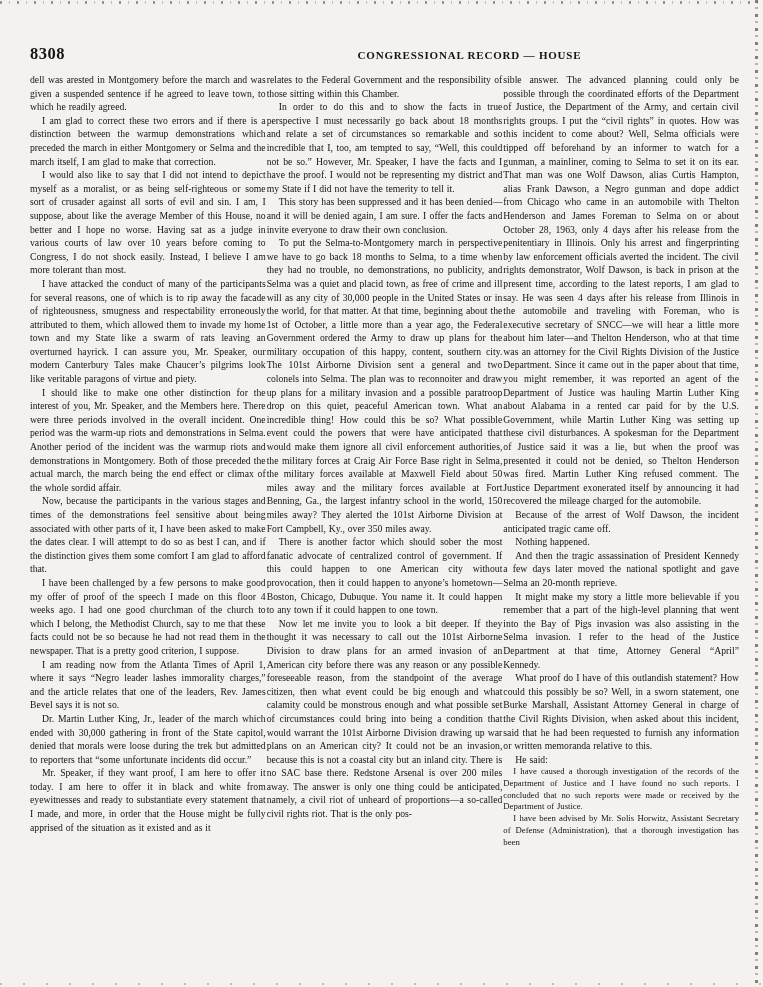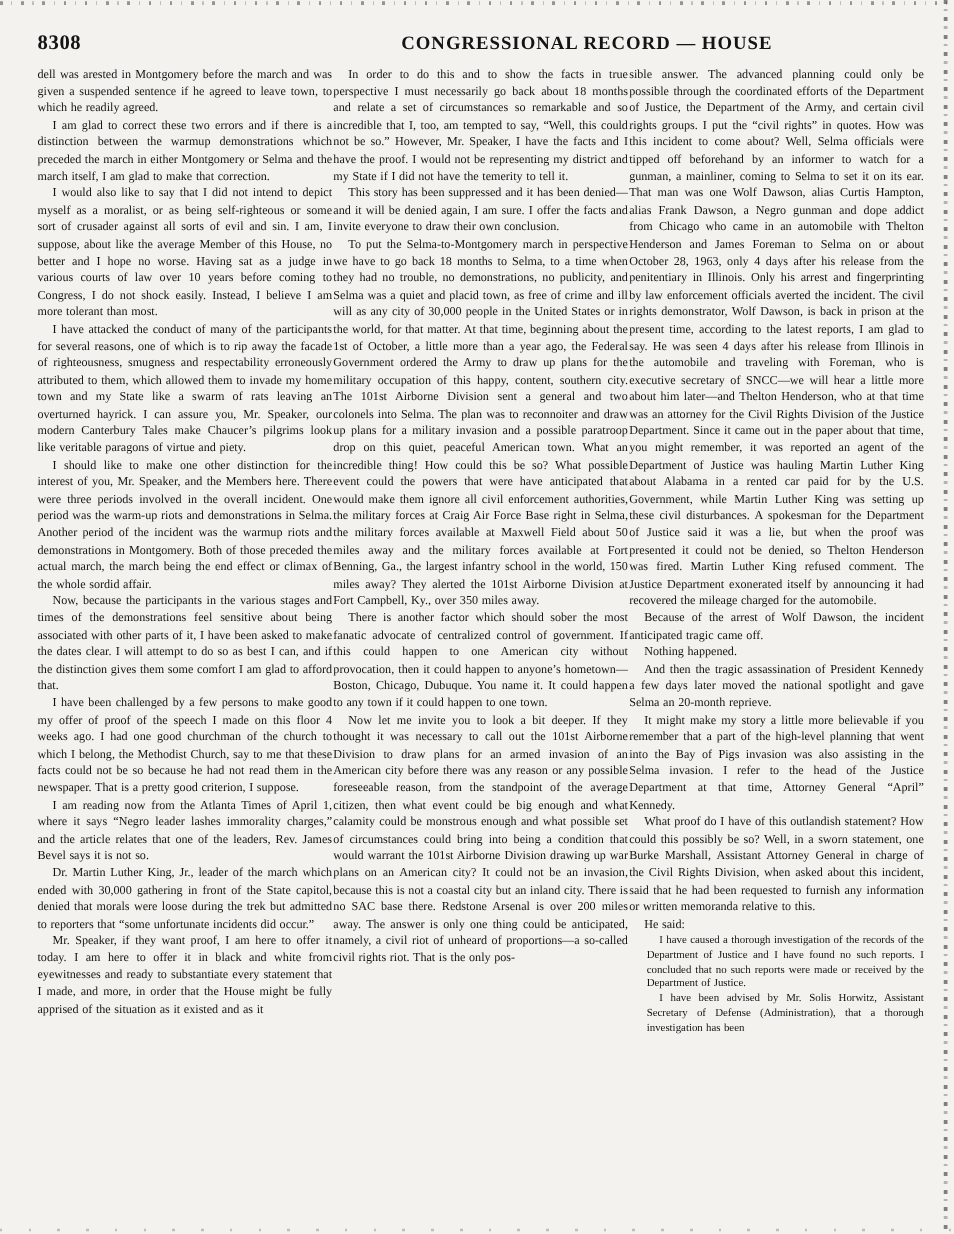--- a/index.html
+++ b/index.html
@@ -18,39 +18,39 @@
   .scan-noise-right {
     position: absolute; top: 0; bottom: 0; right: 5px; width: 3px;
     background: repeating-linear-gradient(180deg, rgba(35,33,30,.55) 0 3px, transparent 3px 7px, rgba(35,33,30,.3) 7px 9px, transparent 9px 14px);
   }
   .scan-noise-bottom {
     position: absolute; bottom: 2px; left: 0; right: 0; height: 2px;
     background: repeating-linear-gradient(90deg, rgba(35,33,30,.25) 0 2px, transparent 2px 23px);
   }
   .page {
     position: relative;
-    padding: 24px 24px 0 30px;
+    padding: 44px 24px 0 30px;
   }
   .header {
     display: flex;
     align-items: baseline;
     margin-bottom: 9px;
   }
   .page-num {
     font-weight: bold;
     font-size: 16.5px;
     letter-spacing: .5px;
     width: 170px;
     flex: 0 0 auto;
   }
   .title {
     flex: 1 1 auto;
     text-align: center;
     font-weight: bold;
-    font-size: 15px;
+    font-size: 11px;
     letter-spacing: .8px;
     white-space: nowrap;
   }
   .date {
     flex: 0 0 auto;
     width: 170px;
     text-align: right;
     font-weight: bold;
     font-style: italic;
     font-size: 15.5px;
@@ -69,21 +69,20 @@
     line-height: 13.6px;
     text-align: justify;
     text-indent: 12px;
     word-spacing: .5px;
   }
   .col p.cont { text-indent: 0; }
   .col p.small {
     font-size: 8.7px;
     line-height: 11.7px;
     text-indent: 10px;
-    margin-left: 14px;
   }
 </style>
 </head>
 <body>
 
 <div class="scan-noise-top"></div>
 <div class="scan-noise-right"></div>
 <div class="scan-noise-bottom"></div>
 
 <div class="page">
@@ -102,20 +101,21 @@
       <p>I have attacked the conduct of many of the participants for several reasons, one of which is to rip away the facade of righteousness, smugness and respectability erroneously attributed to them, which allowed them to invade my home town and my State like a swarm of rats leaving an overturned hayrick. I can assure you, Mr. Speaker, our modern Canterbury Tales make Chaucer’s pilgrims look like veritable paragons of virtue and piety.</p>
       <p>I should like to make one other distinction for the interest of you, Mr. Speaker, and the Members here. There were three periods involved in the overall incident. One period was the warm-up riots and demonstrations in Selma. Another period of the incident was the warmup riots and demonstrations in Montgomery. Both of those preceded the actual march, the march being the end effect or climax of the whole sordid affair.</p>
       <p>Now, because the participants in the various stages and times of the demonstrations feel sensitive about being associated with other parts of it, I have been asked to make the dates clear. I will attempt to do so as best I can, and if the distinction gives them some comfort I am glad to afford that.</p>
       <p>I have been challenged by a few persons to make good my offer of proof of the speech I made on this floor 4 weeks ago. I had one good churchman of the church to which I belong, the Methodist Church, say to me that these facts could not be so because he had not read them in the newspaper. That is a pretty good criterion, I suppose.</p>
       <p>I am reading now from the Atlanta Times of April 1, where it says “Negro leader lashes immorality charges,” and the article relates that one of the leaders, Rev. James Bevel says it is not so.</p>
       <p>Dr. Martin Luther King, Jr., leader of the march which ended with 30,000 gathering in front of the State capitol, denied that morals were loose during the trek but admitted to reporters that “some unfortunate incidents did occur.”</p>
       <p>Mr. Speaker, if they want proof, I am here to offer it today. I am here to offer it in black and white from eyewitnesses and ready to substantiate every statement that I made, and more, in order that the House might be fully apprised of the situation as it existed and as it</p>
     </div>
 
     <div class="col">
+      <p class="cont">relates to the Federal Government and the responsibility of those sitting within this Chamber.</p>
       <p>In order to do this and to show the facts in true perspective I must necessarily go back about 18 months and relate a set of circumstances so remarkable and so incredible that I, too, am tempted to say, “Well, this could not be so.” However, Mr. Speaker, I have the facts and I have the proof. I would not be representing my district and my State if I did not have the temerity to tell it.</p>
       <p>This story has been suppressed and it has been denied—and it will be denied again, I am sure. I offer the facts and invite everyone to draw their own conclusion.</p>
       <p>To put the Selma-to-Montgomery march in perspective we have to go back 18 months to Selma, to a time when they had no trouble, no demonstrations, no publicity, and Selma was a quiet and placid town, as free of crime and ill will as any city of 30,000 people in the United States or in the world, for that matter. At that time, beginning about the 1st of October, a little more than a year ago, the Federal Government ordered the Army to draw up plans for the military occupation of this happy, content, southern city. The 101st Airborne Division sent a general and two colonels into Selma. The plan was to reconnoiter and draw up plans for a military invasion and a possible paratroop drop on this quiet, peaceful American town. What an incredible thing! How could this be so? What possible event could the powers that were have anticipated that would make them ignore all civil enforcement authorities, the military forces at Craig Air Force Base right in Selma, the military forces available at Maxwell Field about 50 miles away and the military forces available at Fort Benning, Ga., the largest infantry school in the world, 150 miles away? They alerted the 101st Airborne Division at Fort Campbell, Ky., over 350 miles away.</p>
       <p>There is another factor which should sober the most fanatic advocate of centralized control of government. If this could happen to one American city without provocation, then it could happen to anyone’s hometown—Boston, Chicago, Dubuque. You name it. It could happen to any town if it could happen to one town.</p>
       <p>Now let me invite you to look a bit deeper. If they thought it was necessary to call out the 101st Airborne Division to draw plans for an armed invasion of an American city before there was any reason or any possible foreseeable reason, from the standpoint of the average citizen, then what event could be big enough and what calamity could be monstrous enough and what possible set of circumstances could bring into being a condition that would warrant the 101st Airborne Division drawing up war plans on an American city? It could not be an invasion, because this is not a coastal city but an inland city. There is no SAC base there. Redstone Arsenal is over 200 miles away. The answer is only one thing could be anticipated, namely, a civil riot of unheard of proportions—a so-called civil rights riot. That is the only pos-</p>
     </div>
 
     <div class="col">
       <p class="cont">sible answer. The advanced planning could only be possible through the coordinated efforts of the Department of Justice, the Department of the Army, and certain civil rights groups. I put the “civil rights” in quotes. How was this incident to come about? Well, Selma officials were tipped off beforehand by an informer to watch for a gunman, a mainliner, coming to Selma to set it on its ear. That man was one Wolf Dawson, alias Curtis Hampton, alias Frank Dawson, a Negro gunman and dope addict from Chicago who came in an automobile with Thelton Henderson and James Foreman to Selma on or about October 28, 1963, only 4 days after his release from the penitentiary in Illinois. Only his arrest and fingerprinting by law enforcement officials averted the incident. The civil rights demonstrator, Wolf Dawson, is back in prison at the present time, according to the latest reports, I am glad to say. He was seen 4 days after his release from Illinois in the automobile and traveling with Foreman, who is executive secretary of SNCC—we will hear a little more about him later—and Thelton Henderson, who at that time was an attorney for the Civil Rights Division of the Justice Department. Since it came out in the paper about that time, you might remember, it was reported an agent of the Department of Justice was hauling Martin Luther King about Alabama in a rented car paid for by the U.S. Government, while Martin Luther King was setting up these civil disturbances. A spokesman for the Department of Justice said it was a lie, but when the proof was presented it could not be denied, so Thelton Henderson was fired. Martin Luther King refused comment. The Justice Department exonerated itself by announcing it had recovered the mileage charged for the automobile.</p>
       <p>Because of the arrest of Wolf Dawson, the incident anticipated tragic came off.</p>

